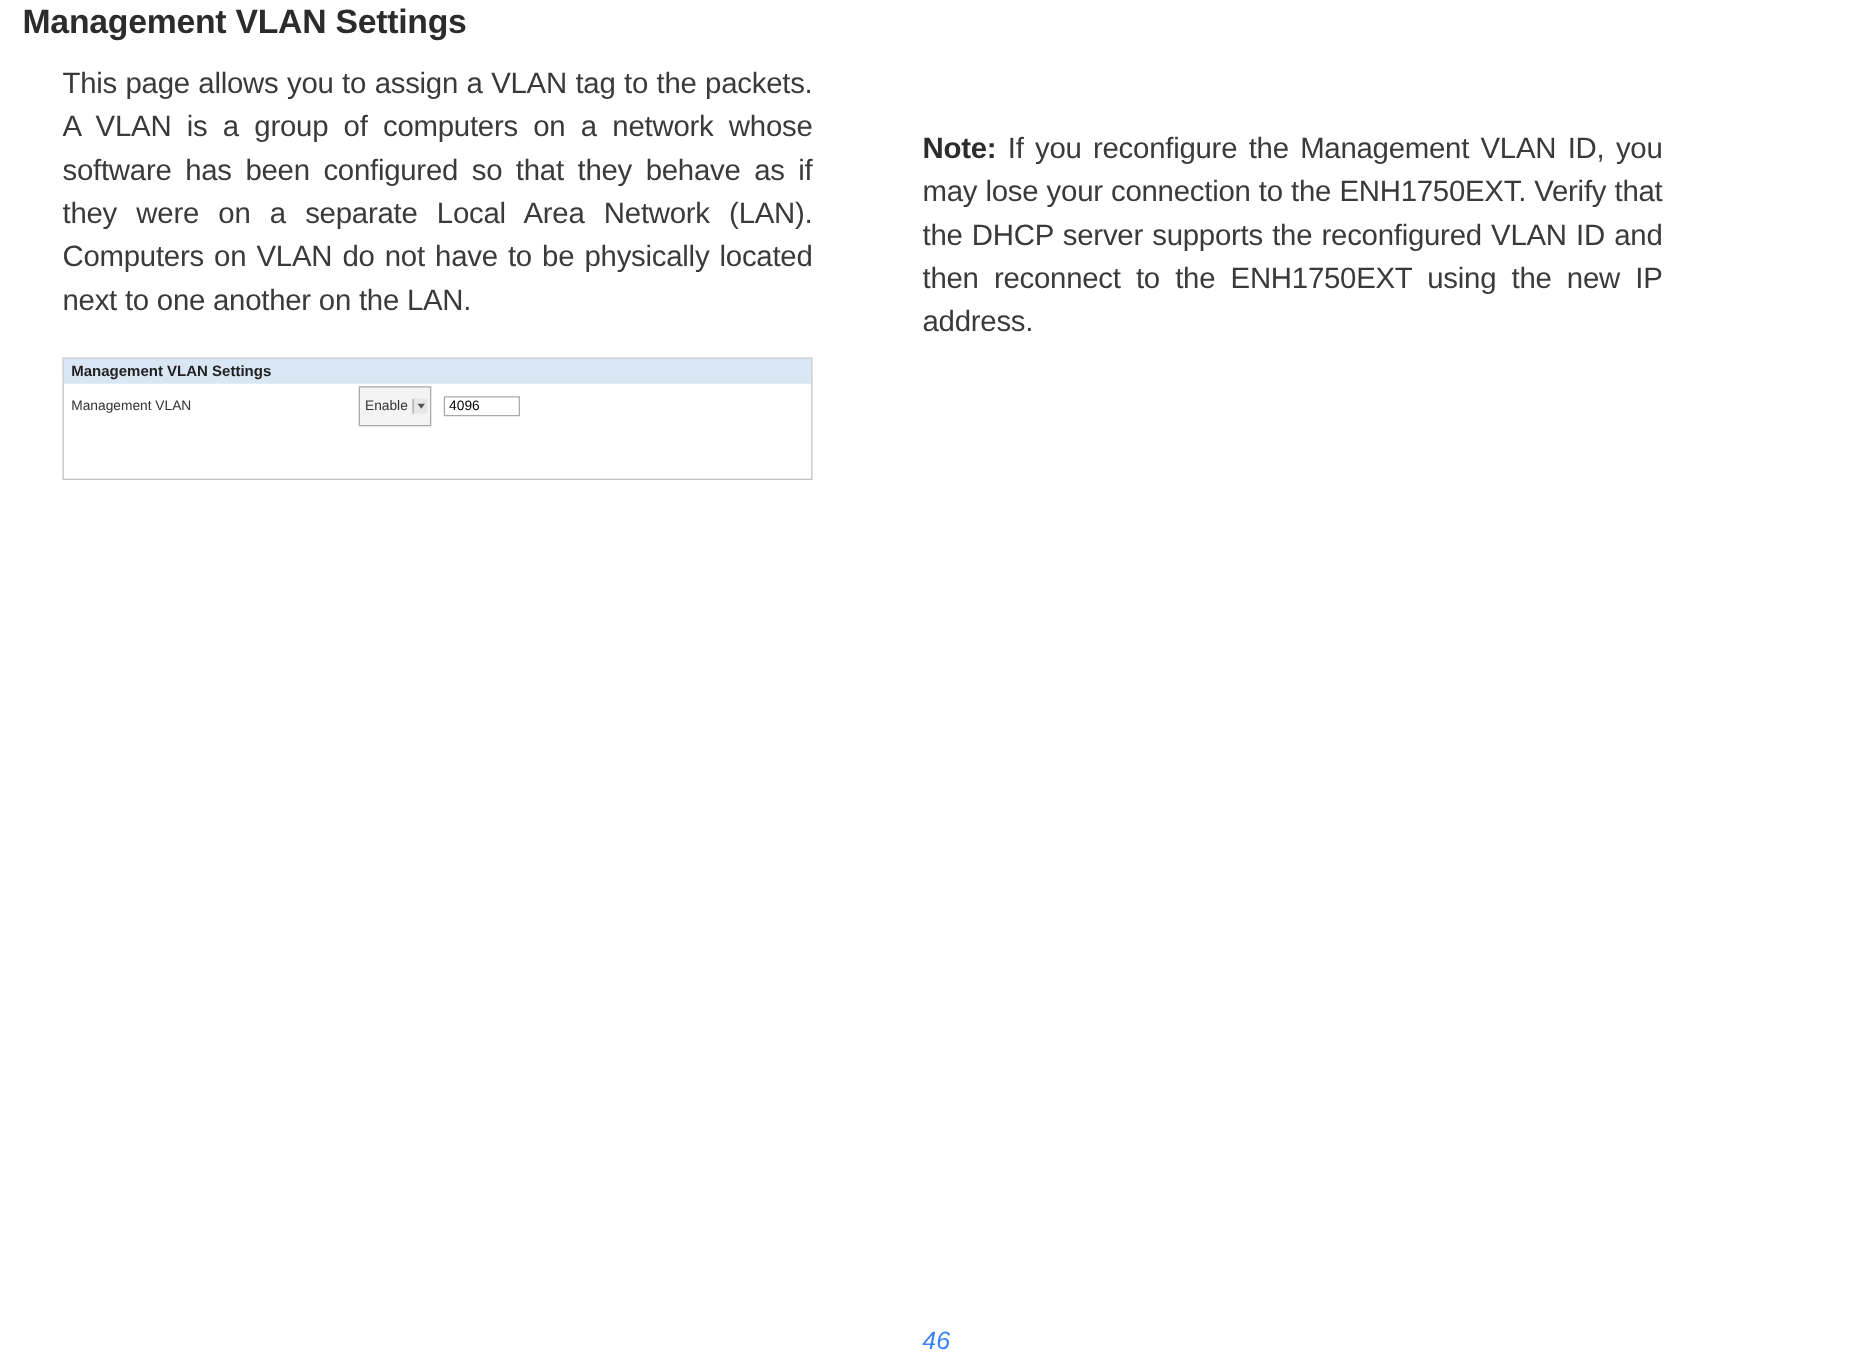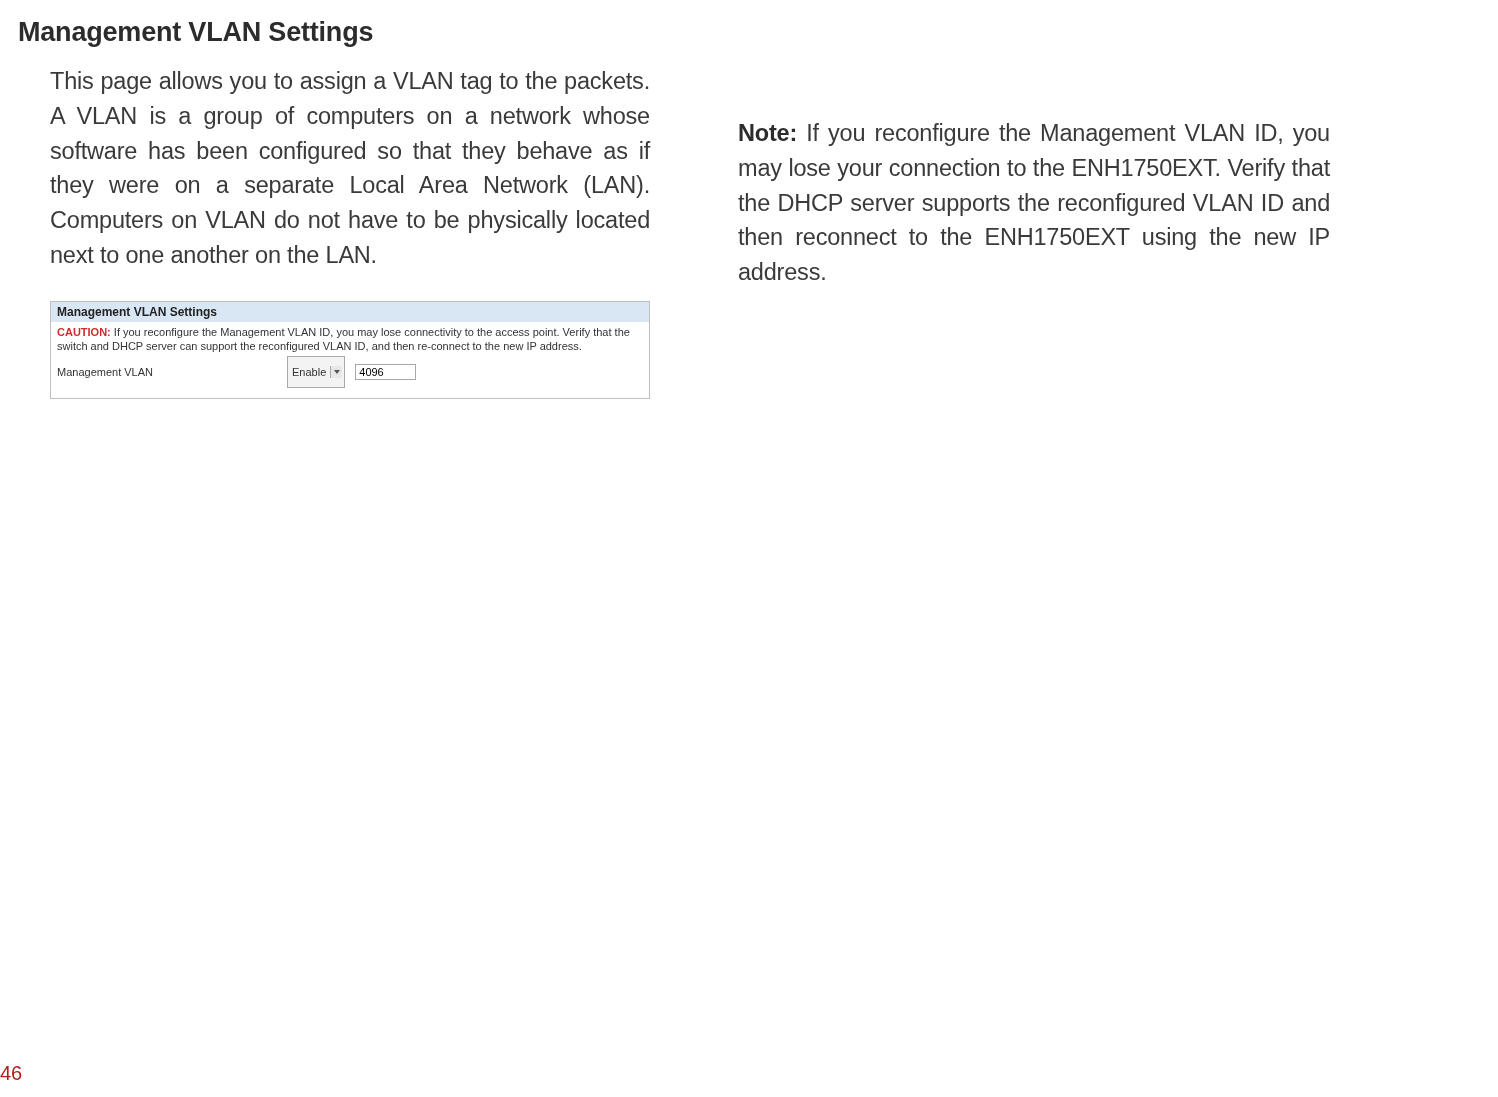--- a/index.html
+++ b/index.html
@@ -6,21 +6,21 @@
   html, body { width: 1498px; height: 1097px; background: #ffffff; }
   body {
     font-family: "Segoe UI", "Helvetica Neue", Arial, sans-serif;
     color: #333;
     position: relative;
   }
   .page {
     width: 1498px;
     height: 1097px;
     position: relative;
-    padding: 15px 18px;
+    padding: 0 18px;
   }
   .columns {
     display: flex;
     gap: 60px;
   }
   .col-left { width: 600px; margin-left: 32px; }
   .col-right { width: 620px; }
 
   h2.page-title {
     font-size: 27px;
@@ -111,42 +111,41 @@
     width: 61px;
     font-size: 11px;
     padding: 0 3px;
     background: #fff;
   }
 
   .page-number {
     position: absolute;
     bottom: 12px;
     left: 0; right: 0;
+    text-align: center;
     font-size: 20px;
-    color: #b91c1c;
+    color: #3b82f6;
+    font-style: italic;
   }
 </style>
 </head>
 <body>
 
 <div class="page">
 
   <h2 class="page-title">Management VLAN Settings</h2>
 
   <div class="columns">
 
     <div class="col-left">
       <p class="body-text">This page allows you to assign a VLAN tag to the packets. A VLAN is a group of computers on a network whose software has been configured so that they behave as if they were on a separate Local Area Network (LAN). Computers on VLAN do not have to be physically located next to one another on the LAN.</p>
 
 
       <div class="ui-panel">
         <div class="ui-header">Management VLAN Settings</div>
-        <div class="ui-caution">
-          <span class="caution-label">CAUTION:</span><span> If you reconfigure the Management VLAN ID, you may lose connectivity to the access point. Verify that the switch and DHCP server can support the reconfigured VLAN ID, and then re-connect to the new IP address.</span>
-        </div>
         <div class="ui-row">
           <span class="ui-row-label">Management VLAN</span>
           <span class="ui-select">
             <span>Enable</span>
             <span class="ui-select-arrow"></span>
           </span>
           <input class="ui-input" type="text" value="4096" style="">
         </div>
       </div>
     </div>

